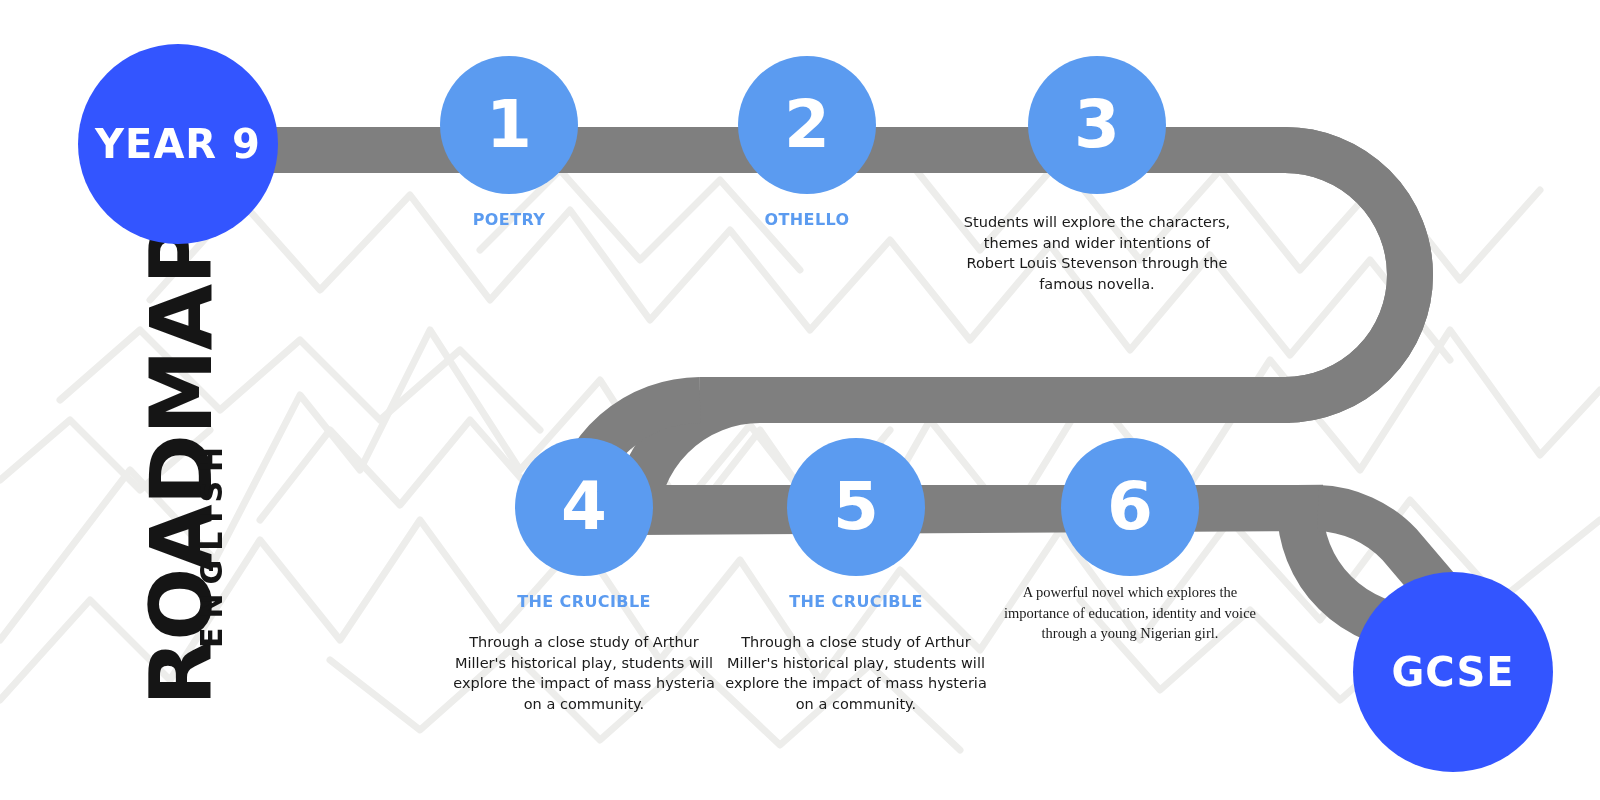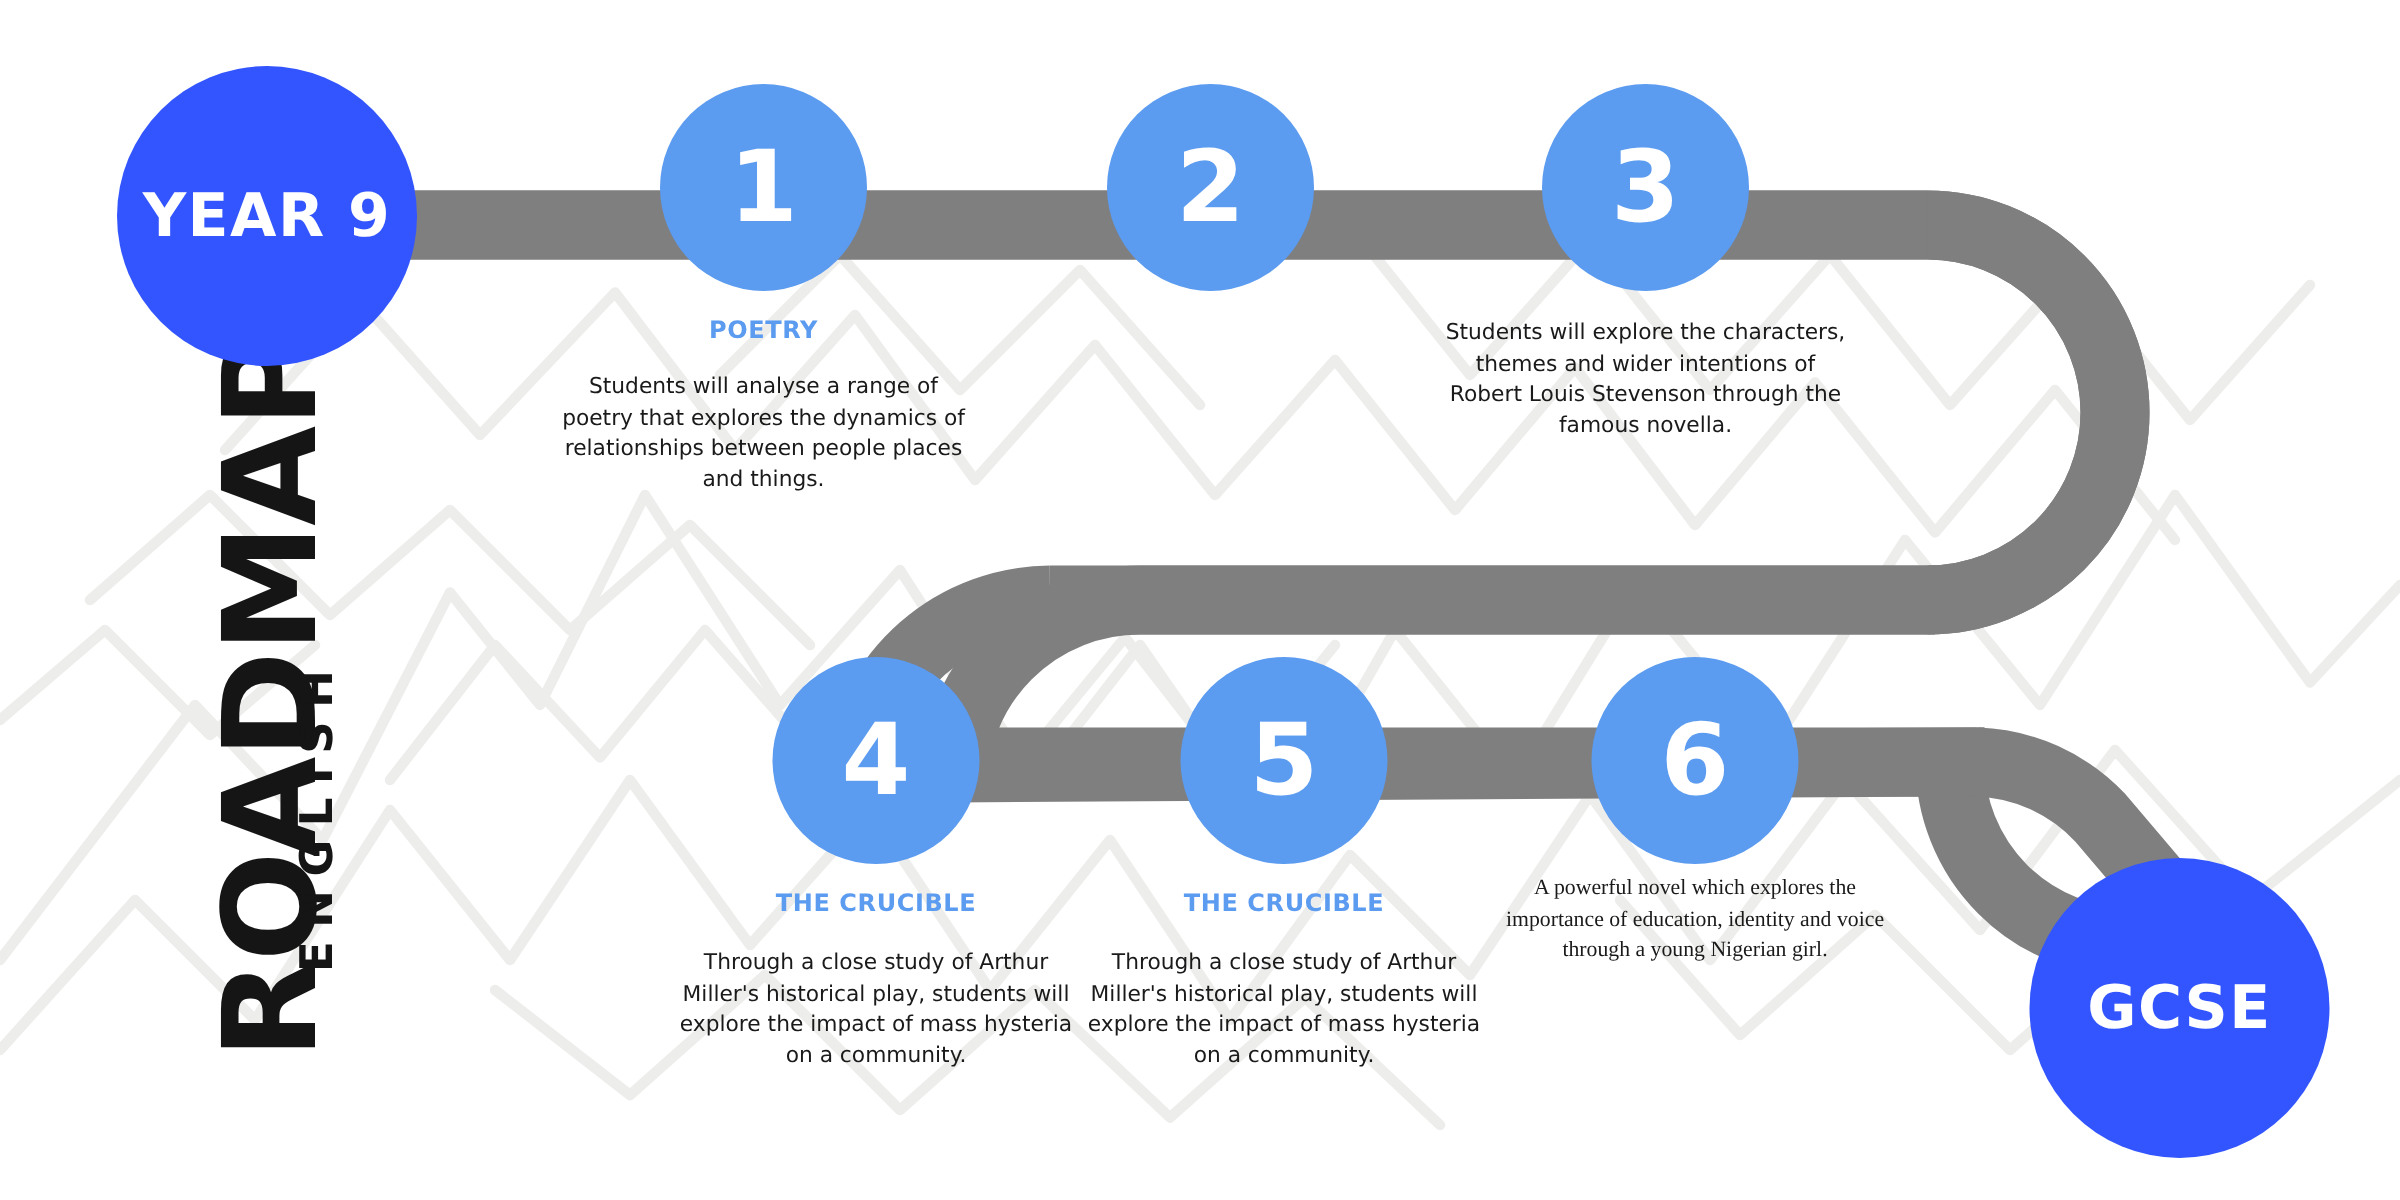--- a/index.html
+++ b/index.html
@@ -208,27 +208,27 @@
 
   <div class="endpoint" id="endpoint-end">
     <span class="endpoint-label">GCSE</span>
   </div>
 
   <div class="milestone m1">
     <div class="step-circle">
       <span>1</span>
     </div>
     <div class="step-title">POETRY</div>
-    <div class="step-desc">Students will analyse a range of poetry that explores the dynamics of relationships between people places and things.</div>
   </div>
 
   <div class="milestone m2">
     <div class="step-circle">
       <span>2</span>
     </div>
+    <div class="step-title">OTHELLO</div>
   </div>
 
   <div class="milestone m3">
     <div class="step-circle">
       <span>3</span>
     </div>
     <div class="step-desc">Students will explore the characters, themes and wider intentions of Robert Louis Stevenson through the famous novella.</div>
   </div>
 
   <div class="milestone m4">

